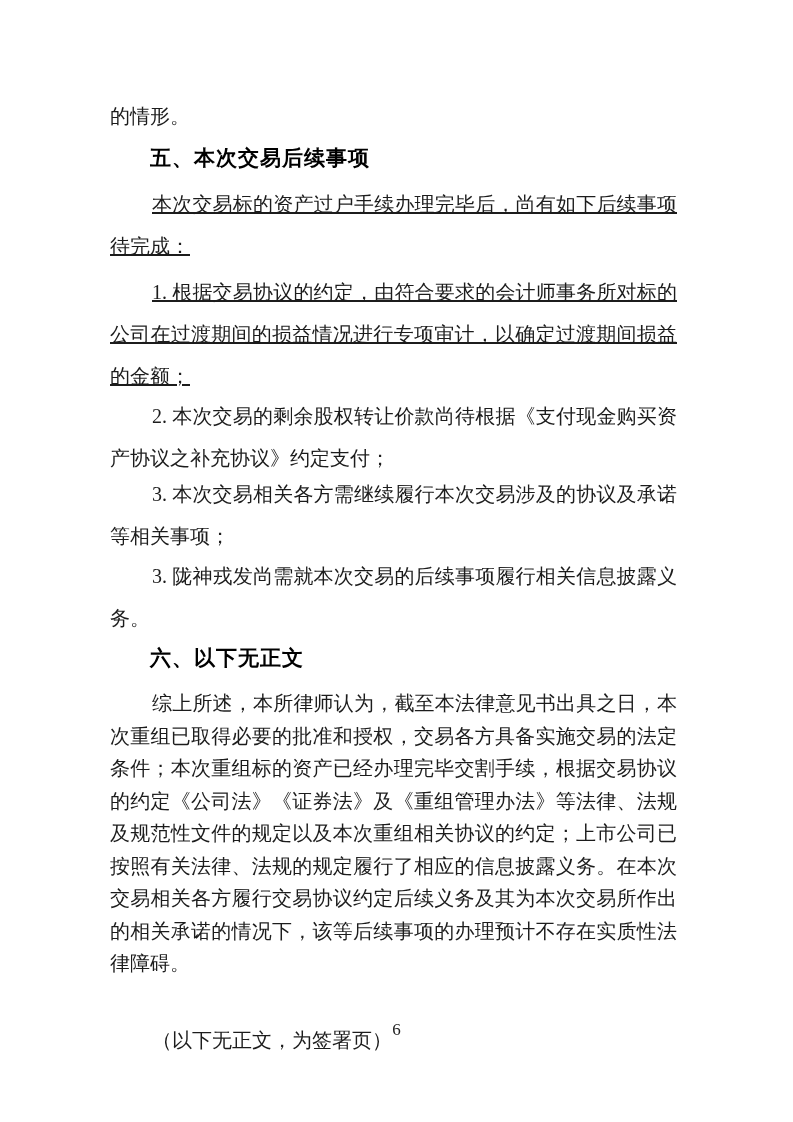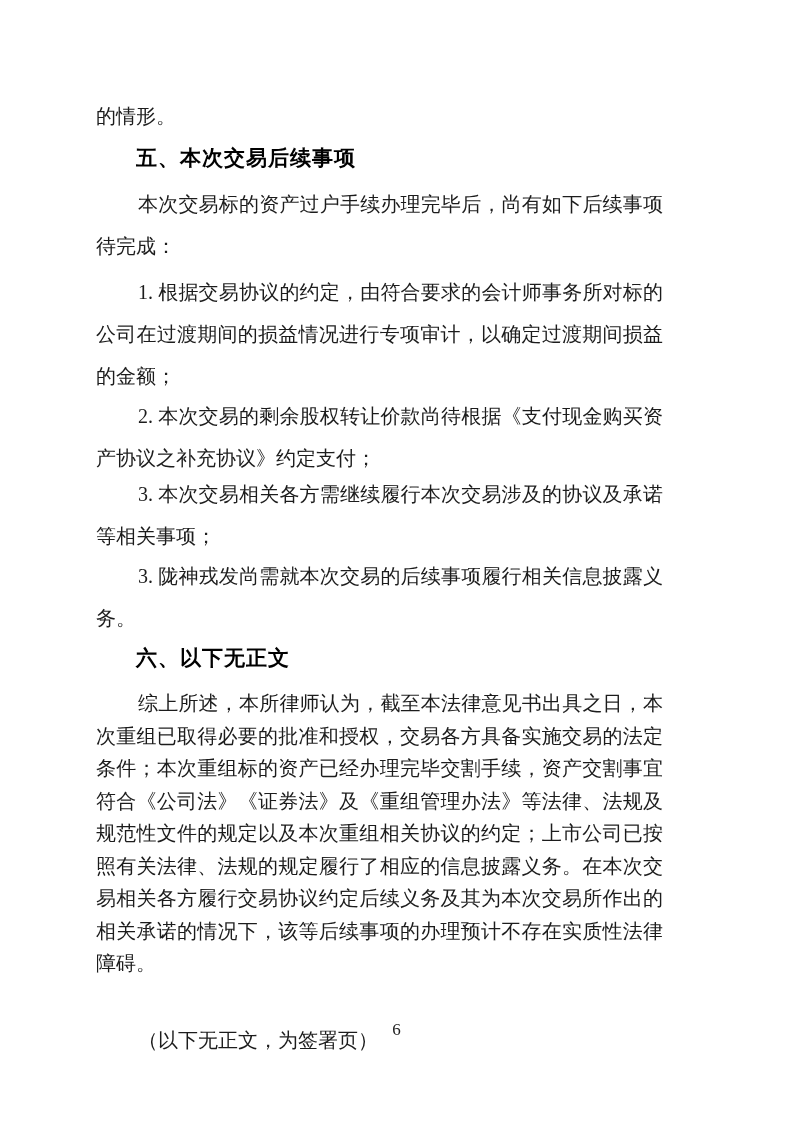--- a/index.html
+++ b/index.html
@@ -11,21 +11,21 @@
     position: relative;
     width: 793px;
     height: 1122px;
     background: #ffffff;
     overflow: hidden;
     font-family: "Liberation Serif", "DejaVu Serif", serif;
     color: #1c1c1c;
   }
   .content {
     position: absolute;
-    left: 96px;
+    left: 110px;
     top: 95px;
     width: 567px;
     font-size: 20px;
     text-align: justify;
   }
   .content p {
     margin: 0;
     line-height: 42px;
     word-break: break-all;
   }
@@ -33,21 +33,21 @@
     text-indent: 42px;
   }
   p.heading {
     font-family: "Liberation Sans", "DejaVu Sans", sans-serif;
     font-weight: bold;
     color: #000000;
     font-size: 21px;
     text-indent: 40px;
     letter-spacing: 1px;
   }
-  p.m4  { margin-top: 4px; }
+  p.m4  { margin-top: 4px; text-decoration: underline; }
   p.mneg2 { margin-top: -2px; }
   p.mneg6 { margin-top: -6px; }
   p.conclusion {
     margin-top: 8px;
     line-height: 32.5px;
     text-indent: 42px;
   }
   p.signature {
     margin-top: 41px;
     text-indent: 42px;
@@ -77,19 +77,19 @@
     <p class="indent m4">1. 根据交易协议的约定，由符合要求的会计师事务所对标的公司在过渡期间的损益情况进行专项审计，以确定过渡期间损益的金额；</p>
 
     <p class="indent mneg2">2. 本次交易的剩余股权转让价款尚待根据《支付现金购买资产协议之补充协议》约定支付；</p>
 
     <p class="indent mneg6">3. 本次交易相关各方需继续履行本次交易涉及的协议及承诺等相关事项；</p>
 
     <p class="indent mneg2">3. 陇神戎发尚需就本次交易的后续事项履行相关信息披露义务。</p>
 
     <p class="heading mneg2">六、以下无正文</p>
 
-    <p class="conclusion">综上所述，本所律师认为，截至本法律意见书出具之日，本次重组已取得必要的批准和授权，交易各方具备实施交易的法定条件；本次重组标的资产已经办理完毕交割手续，资产交割事宜符合《公司法》《证券法》及《重组管理办法》等法律、法规及规范性文件的规定以及本次重组相关协议的约定；上市公司已按照有关法律、法规的规定履行了相应的信息披露义务。在本次交易相关各方履行交易协议约定后续义务及其为本次交易所作出的相关承诺的情况下，该等后续事项的办理预计不存在实质性法律障碍。</p>
+    <p class="conclusion">综上所述，本所律师认为，截至本法律意见书出具之日，本次重组已取得必要的批准和授权，交易各方具备实施交易的法定条件；本次重组标的资产已经办理完毕交割手续，根据交易协议的约定《公司法》《证券法》及《重组管理办法》等法律、法规及规范性文件的规定以及本次重组相关协议的约定；上市公司已按照有关法律、法规的规定履行了相应的信息披露义务。在本次交易相关各方履行交易协议约定后续义务及其为本次交易所作出的相关承诺的情况下，该等后续事项的办理预计不存在实质性法律障碍。</p>
 
     <p class="signature">（以下无正文，为签署页）</p>
   </div>
 
   <div class="page-number">6</div>
 </div>
 
 </body></html>

